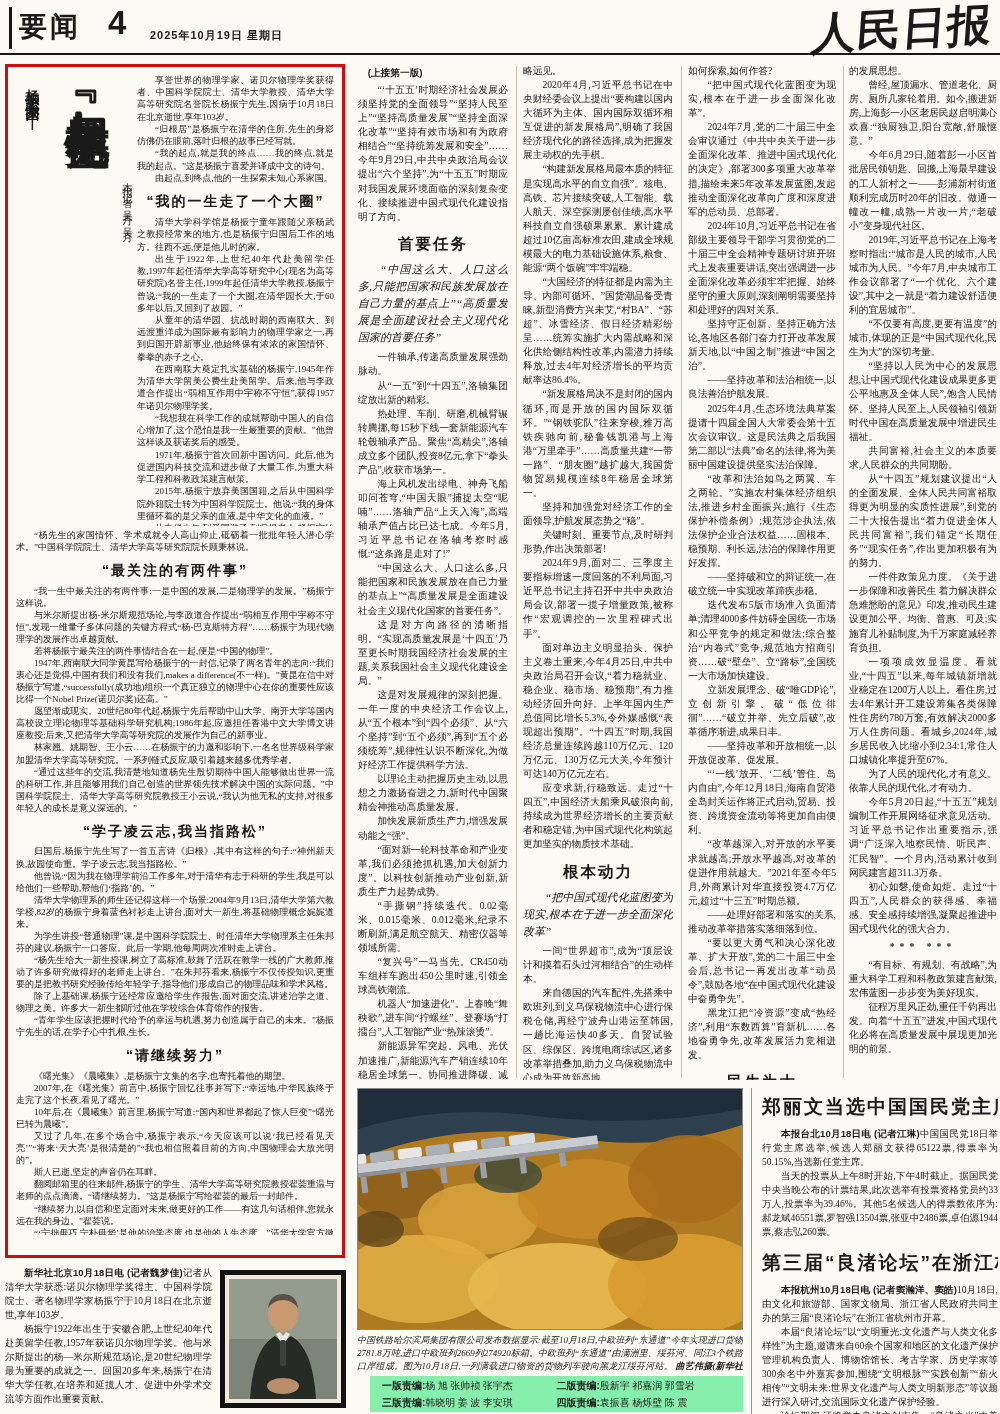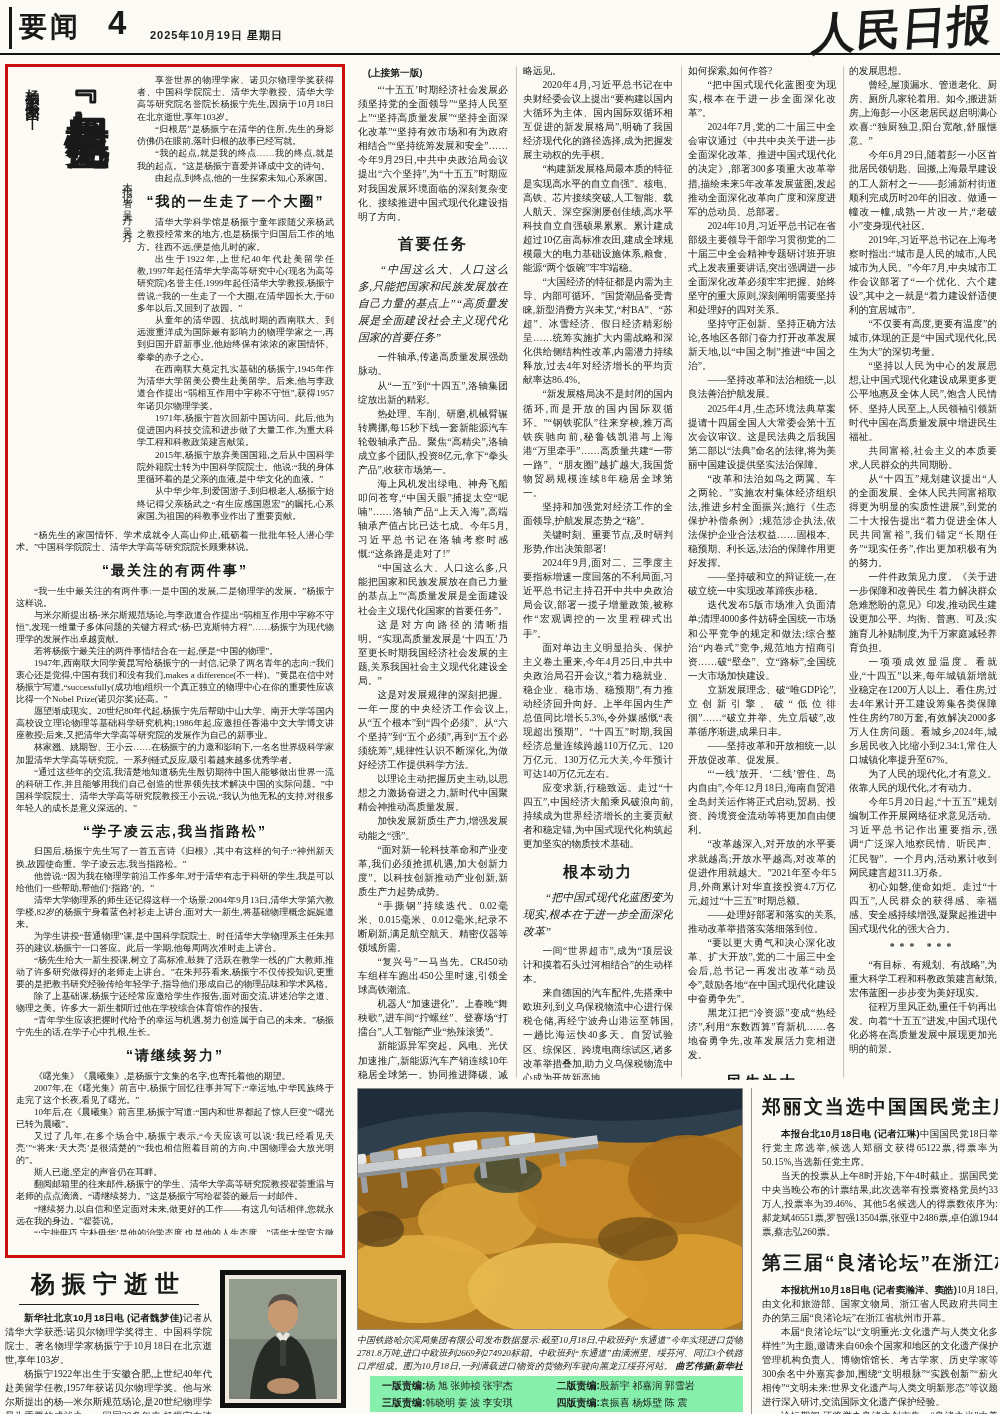--- a/index.html
+++ b/index.html
@@ -92,20 +92,21 @@
     <div id="feat-topcol">
         <p class="para">享誉世界的物理学家、诺贝尔物理学奖获得者、中国科学院院士、清华大学教授、清华大学高等研究院名誉院长杨振宁先生,因病于10月18日在北京逝世,享年103岁。</p>
         <p class="para">“归根居”是杨振宁在清华的住所,先生的身影仿佛仍在眼前,落叶归根的故事已经写就。</p>
         <p class="para">“我的起点,就是我的终点……我的终点,就是我的起点。”这是杨振宁喜爱并译成中文的诗句。</p>
         <p class="para">由起点,到终点,他的一生探索未知,心系家国。</p>
         <h3 class="colhead">“我的一生走了一个大圈”</h3>
         <p class="para">清华大学科学馆是杨振宁童年跟随父亲杨武之教授经常来的地方,也是杨振宁归国后工作的地方。往西不远,便是他儿时的家。</p>
         <p class="para">出生于1922年,上世纪40年代赴美留学任教,1997年起任清华大学高等研究中心(现名为高等研究院)名誉主任,1999年起任清华大学教授,杨振宁曾说:“我的一生走了一个大圈,在清华园长大,于60多年以后,又回到了故园。”</p>
         <p class="para">从童年的清华园、抗战时期的西南联大、到远渡重洋成为国际最有影响力的物理学家之一,再到归国开辟新事业,他始终保有浓浓的家国情怀、拳拳的赤子之心。</p>
         <p class="para">在西南联大奠定扎实基础的杨振宁,1945年作为清华大学留美公费生赴美留学。后来,他与李政道合作提出“弱相互作用中宇称不守恒”,获得1957年诺贝尔物理学奖。</p>
+        <p class="para">“我想我在科学工作的成就帮助中国人的自信心增加了,这个恐怕是我一生最重要的贡献。”他曾这样谈及获诺奖后的感受。</p>
         <p class="para">1971年,杨振宁首次回新中国访问。此后,他为促进国内科技交流和进步做了大量工作,为重大科学工程和科教政策建言献策。</p>
         <p class="para">2015年,杨振宁放弃美国国籍,之后从中国科学院外籍院士转为中国科学院院士。他说:“我的身体里循环着的是父亲的血液,是中华文化的血液。”</p>
         <p class="para">从中华少年,到爱国游子,到归根老人,杨振宁始终记得父亲杨武之“有生应感国恩宏”的嘱托,心系家国,为祖国的科教事业作出了重要贡献。</p>
       </div>
   </div>
   <div id="feat-bottom">
       <p class="para">“杨先生的家国情怀、学术成就令人高山仰止,砥砺着一批批年轻人潜心学术。”中国科学院院士、清华大学高等研究院院长顾秉林说。</p>
       <h3 class="colhead">“最关注的有两件事”</h3>
       <p class="para">“我一生中最关注的有两件事:一是中国的发展,二是物理学的发展。”杨振宁这样说。</p>
       <p class="para">与米尔斯提出杨-米尔斯规范场论,与李政道合作提出“弱相互作用中宇称不守恒”,发现一维量子多体问题的关键方程式“杨-巴克斯特方程”……杨振宁为现代物理学的发展作出卓越贡献。</p>
@@ -221,21 +222,20 @@
       <rect x="9" y="9" width="108" height="60" fill="#949c8e"></rect>
       <ellipse cx="63" cy="44" rx="15" ry="18" fill="#c99a72"></ellipse>
       <path d="M48 38 Q50 24 63 24 Q76 24 78 38 Q72 30 63 30 Q54 30 48 38 Z" fill="#5a5049"></path>
       <path d="M30 129 Q33 78 55 66 L63 72 L71 66 Q93 78 96 129 Z" fill="#272b25"></path>
       <path d="M56 64 L63 76 L70 64 L66 62 L63 66 L60 62 Z" fill="#e8e6df"></path>
       <rect x="60" y="70" width="6" height="26" rx="2" fill="#3a403a"></rect>
       <ellipse cx="63" cy="116" rx="16" ry="8" fill="#b98f6b"></ellipse>
     </svg>
   </div>
   <div id="obit-main">
-    <div id="obit-title">杨振宁逝世</div>
     <div id="obit-text">
         <p class="para"><b>新华社北京10月18日电 (记者魏梦佳)</b>记者从清华大学获悉:诺贝尔物理学奖得主、中国科学院院士、著名物理学家杨振宁于10月18日在北京逝世,享年103岁。</p>
         <p class="para">杨振宁1922年出生于安徽合肥,上世纪40年代赴美留学任教,1957年获诺贝尔物理学奖。他与米尔斯提出的杨—米尔斯规范场论,是20世纪物理学最为重要的成就之一。回国20多年来,杨振宁在清华大学任教,在培养和延揽人才、促进中外学术交流等方面作出重要贡献。</p>
       </div>
   </div>
 </div>
 
 <div id="news-photo">
   <svg width="384" height="240" viewBox="0 0 384 240">
     <rect width="384" height="240" fill="#b07a22"></rect>

